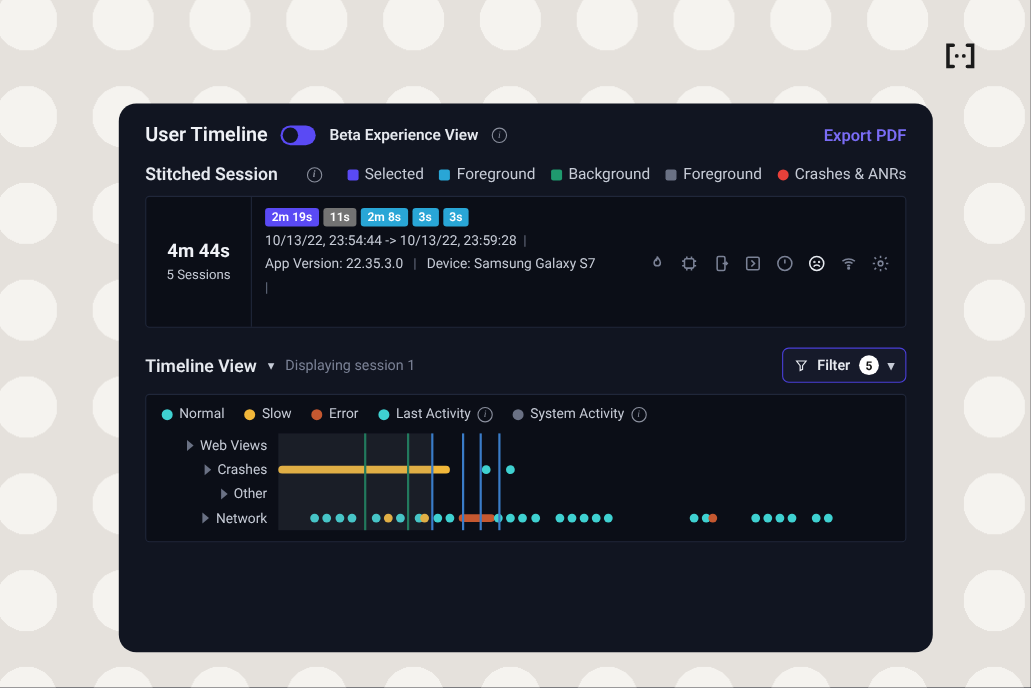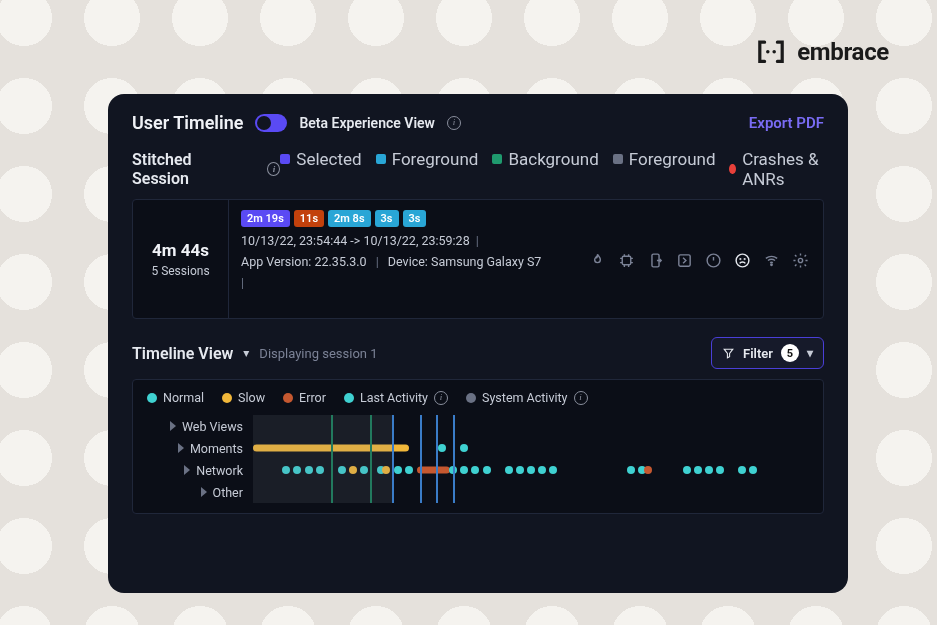--- a/index.html
+++ b/index.html
@@ -61,21 +61,21 @@
   .beta-label { font-size:14px; font-weight:600; color:#e6e9ef;}
   .info-circ {
     width:14px;height:14px;border:1.5px solid #8a8f9d;border-radius:50%;
     display:inline-flex;align-items:center;justify-content:center;
     font-size:9px;color:#8a8f9d; font-style:italic; font-family:Georgia,serif;
     line-height:1;
   }
   .export { color:#7a6cf5; font-size:15px; font-weight:600;}
   .stitch-row{display:flex;align-items:center;justify-content:space-between;margin-bottom:10px;}
   .stitch-left{display:flex;align-items:center;gap:26px;font-size:16px;font-weight:600;}
-  .legend{display:flex;gap:14px;font-size:17px;color:#c6cbd6;align-items:flex-start;}
+  .legend{display:flex;gap:14px;font-size:14px;color:#c6cbd6;align-items:center;}
   .legend span{display:flex;align-items:center;gap:6px;}
   .sq{width:10px;height:10px;border-radius:2px;}
   .sess-box{display:flex;background:#0b0e17;border:1px solid #20273a;border-radius:4px;height:120px;margin-bottom:18px;}
   .sess-meta{width:96px;border-right:1px solid #20273a;display:flex;flex-direction:column;
     align-items:center;justify-content:center;gap:4px;}
   .dur{font-size:17px;font-weight:700;color:#f0f2f7;}
   .scount{font-size:12px;color:#c6cbd6;}
   .sess-body{flex:1;padding:10px 12px;display:flex;flex-direction:column;gap:6px;position:relative;}
   .chips{display:flex;gap:4px;}
   .chip{font-size:11px;font-weight:600;color:#fff;padding:2px 6px;border-radius:3px;}
@@ -117,21 +117,20 @@
 
 <div class="brand">
   <span class="brand-logo">
     <svg viewBox="0 0 40 32" fill="none" stroke="#1a1a1a" stroke-width="4" stroke-linecap="round">
       <path d="M12 4 h-6 v24 h6"></path>
         <path d="M28 4 h6 v24 h-6"></path>
       <circle cx="16" cy="16" r="2.2" fill="#1a1a1a" stroke="none"></circle>
       <circle cx="24" cy="16" r="2.2" fill="#1a1a1a" stroke="none"></circle>
     </svg>
   </span>
-  <span>embrace</span>
 </div>
 
 <div class="panel">
 
   <div class="hdr-row">
     <div class="hdr-left">
       <div class="title">User Timeline</div>
       <div class="toggle-pill"></div>
       <div class="beta-label">Beta Experience View</div>
       <span class="info-circ">i</span>
@@ -169,21 +168,21 @@
   </div>
 
   <div class="sess-box">
     <div class="sess-meta">
       <div class="dur">4m 44s</div>
       <div class="scount">5 Sessions</div>
     </div>
     <div class="sess-body">
       <div class="chips" id="chips">
           <span class="chip" style="background: rgb(90, 74, 244);">2m 19s</span>
-          <span class="chip" style="background: #c2410c;">11s</span>
+          <span class="chip" style="background: #737373;">11s</span>
           <span class="chip" style="background: rgb(41, 166, 214);">2m 8s</span>
           <span class="chip" style="background: rgb(41, 166, 214);">3s</span>
           <span class="chip" style="background: rgb(41, 166, 214);">3s</span>
         </div>
       <div class="meta-line">
         <span>10/13/22, 23:54:44 -&gt; 10/13/22, 23:59:28</span><span class="meta-sep">|</span>
       </div>
       <div class="meta-line">
         <span>App Version:</span>
         <span>22.35.3.0</span>
@@ -275,27 +274,34 @@
         <div class="track">
           <div class="track-lbl">
             <span class="caret-r"></span>
             <span>Web Views</span>
           </div>
           <div class="lane"></div>
         </div>
         <div class="track">
           <div class="track-lbl">
             <span class="caret-r"></span>
-            <span>Moments</span>
+            <span>Crashes</span>
           </div>
           <div class="lane">
             <div class="bar" style="left: 0%; width: 28%; background: rgb(241, 183, 58);"></div>
             <div class="blip" style="left: 34%; background: rgb(63, 209, 209);"></div>
             <div class="blip" style="left: 38%; background: rgb(63, 209, 209);"></div>
           </div>
+        </div>
+        <div class="track">
+          <div class="track-lbl">
+            <span class="caret-r"></span>
+            <span>Other</span>
+          </div>
+          <div class="lane"></div>
         </div>
         <div class="track">
           <div class="track-lbl">
             <span class="caret-r"></span>
             <span>Network</span>
           </div>
           <div class="lane">
             <div class="bar" style="left: 29.5%; width: 6%; background: rgb(197, 88, 48);"></div>
             <div class="blip" style="left: 6%; background: rgb(63, 209, 209);"></div>
             <div class="blip" style="left: 8%; background: rgb(63, 209, 209);"></div>
@@ -321,27 +327,20 @@
             <div class="blip" style="left: 70%; background: rgb(63, 209, 209);"></div>
             <div class="blip" style="left: 71%; background: rgb(197, 88, 48);"></div>
             <div class="blip" style="left: 78%; background: rgb(63, 209, 209);"></div>
             <div class="blip" style="left: 80%; background: rgb(63, 209, 209);"></div>
             <div class="blip" style="left: 82%; background: rgb(63, 209, 209);"></div>
             <div class="blip" style="left: 84%; background: rgb(63, 209, 209);"></div>
             <div class="blip" style="left: 88%; background: rgb(63, 209, 209);"></div>
             <div class="blip" style="left: 90%; background: rgb(63, 209, 209);"></div>
           </div>
         </div>
-        <div class="track">
-          <div class="track-lbl">
-            <span class="caret-r"></span>
-            <span>Other</span>
-          </div>
-          <div class="lane"></div>
-        </div>
         <div style="position: absolute; inset: 0px 0px 0px 106px; pointer-events: none;">
           <div class="hilite" style="width: 25%;"></div>
           <div class="vline" style="left: 14%;"></div>
           <div class="vline" style="left: 21%;"></div>
           <div class="vline blue" style="left: 25%;"></div>
           <div class="vline blue" style="left: 30%;"></div>
           <div class="vline blue" style="left: 33%;"></div>
           <div class="vline blue" style="left: 36%;"></div>
         </div>
       </div>

